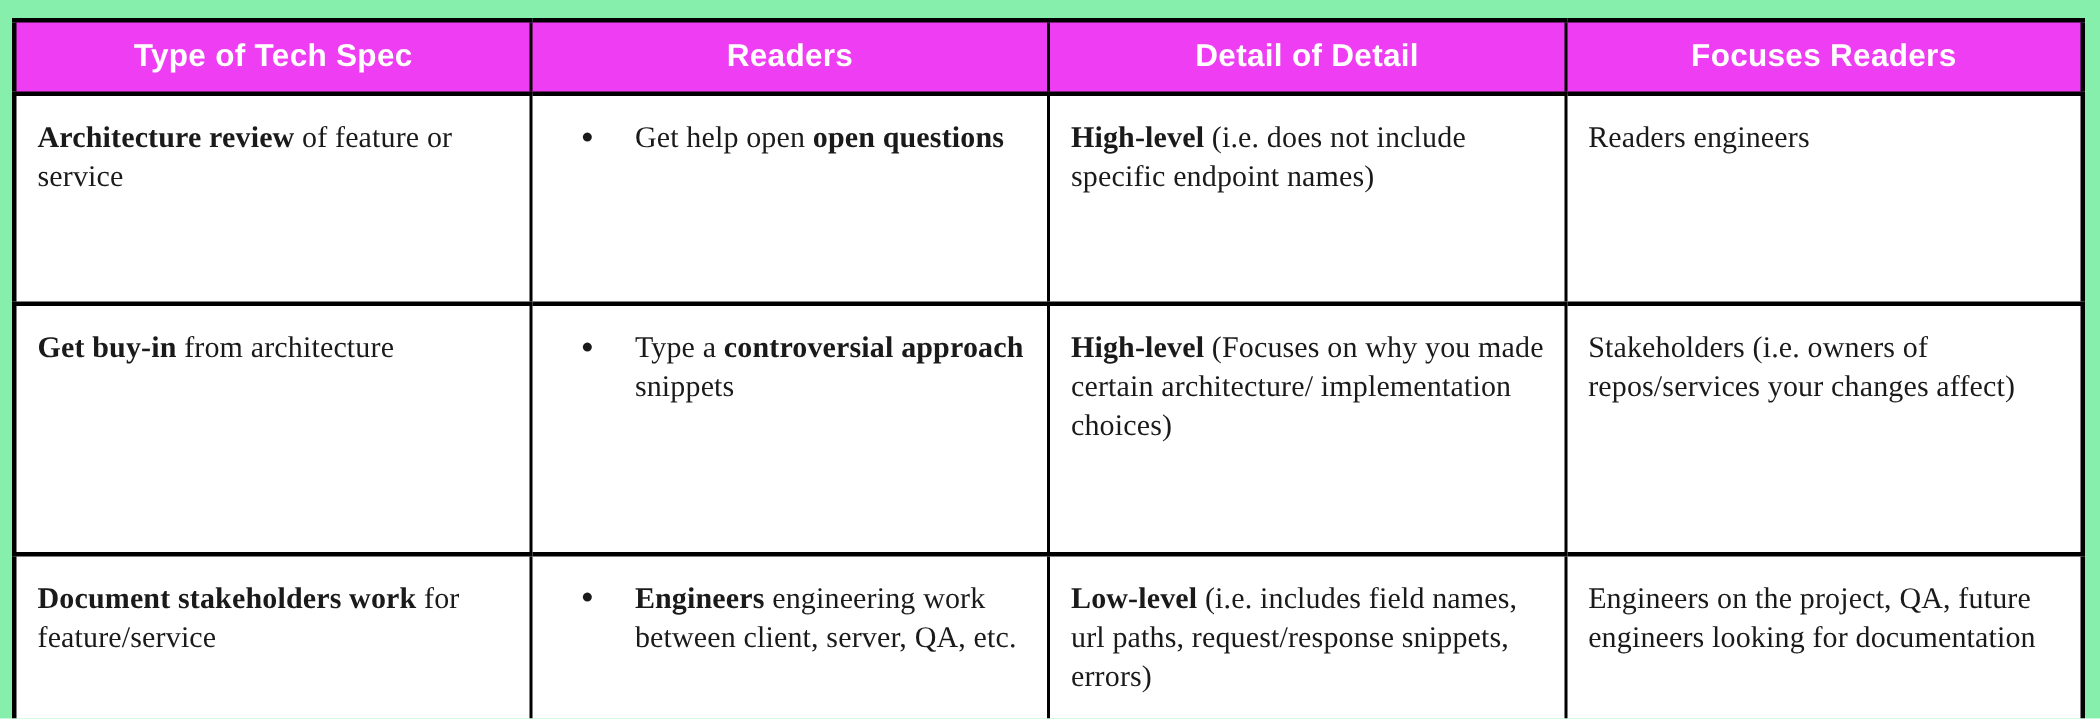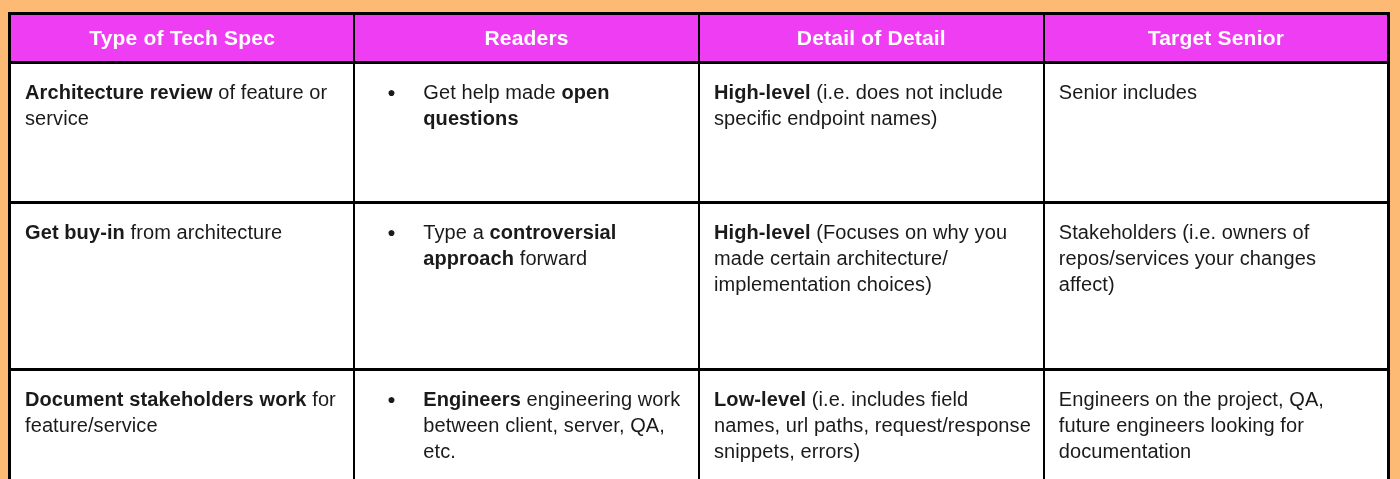--- a/index.html
+++ b/index.html
@@ -7,21 +7,21 @@
     padding: 0;
     width: 1400px;
     height: 479px;
     background: #ffffff;
     font-family: "Liberation Sans", "DejaVu Sans", sans-serif;
   }
   .page {
     position: relative;
     width: 1400px;
     height: 479px;
-    background: #fdba74;
+    background: #86efac;
     overflow: hidden;
   }
   table.spec-table {
     position: absolute;
     left: 8px;
     top: 12px;
     width: 1382px;
     border-collapse: collapse;
     table-layout: fixed;
     border: 3px solid var(--border-color, #000000);
@@ -47,20 +47,21 @@
     color: var(--body-text, #1a1a1a);
     font-size: 20px;
     line-height: 26px;
     letter-spacing: 0.1px;
     padding: 15px 10px 12px 14px;
     border-left: 2px solid var(--border-color, #000000);
     border-right: 2px solid var(--border-color, #000000);
     border-top: 3px solid var(--border-color, #000000);
     border-bottom: 3px solid var(--border-color, #000000);
     background: #ffffff;
+    font-family: Liberation Serif, serif;
   }
   tr.row-0 td { height: 110px; }
   tr.row-1 td { height: 137px; }
   tr.row-2 td { height: 141px; }
   .seg { }
   .seg.bold { font-weight: bold; }
   ul.bullets {
     margin: 0;
     padding: 0 0 0 18px;
     list-style: none;
@@ -86,39 +87,39 @@
       <col class="spec-col">
         <col class="spec-col">
         <col class="spec-col">
         <col class="spec-col">
     </colgroup>
     <thead>
       <tr>
         <th>Type of Tech Spec</th>
         <th>Readers</th>
         <th>Detail of Detail</th>
-        <th>Target Senior</th>
+        <th>Focuses Readers</th>
       </tr>
     </thead>
     <tbody id="table-body">
         <tr class="row-0">
           <td><span class="seg bold">Architecture review</span><span class="seg"> of feature or service</span></td>
           <td>
             <ul class="bullets">
-              <li class="bullet-item"><span class="bullet-marker">●</span><span class="seg">Get help made </span><span class="seg bold">open questions</span></li>
+              <li class="bullet-item"><span class="bullet-marker">●</span><span class="seg">Get help open </span><span class="seg bold">open questions</span></li>
             </ul>
           </td>
           <td><span class="seg bold">High-level</span><span class="seg"> (i.e. does not include specific endpoint names)</span></td>
-          <td><span class="seg">Senior includes</span></td>
+          <td><span class="seg">Readers engineers</span></td>
         </tr>
         <tr class="row-1">
           <td><span class="seg bold">Get buy-in</span><span class="seg"> from architecture</span></td>
           <td>
             <ul class="bullets">
-              <li class="bullet-item"><span class="bullet-marker">●</span><span class="seg">Type a </span><span class="seg bold">controversial approach</span><span class="seg"> forward</span></li>
+              <li class="bullet-item"><span class="bullet-marker">●</span><span class="seg">Type a </span><span class="seg bold">controversial approach</span><span class="seg"> snippets</span></li>
             </ul>
           </td>
           <td><span class="seg bold">High-level</span><span class="seg"> (Focuses on why you made certain architecture/ implementation choices)</span></td>
           <td><span class="seg">Stakeholders (i.e. owners of repos/services your changes affect)</span></td>
         </tr>
         <tr class="row-2">
           <td><span class="seg bold">Document stakeholders work</span><span class="seg"> for feature/service</span></td>
           <td>
             <ul class="bullets">
               <li class="bullet-item"><span class="bullet-marker">●</span><span class="seg bold">Engineers</span><span class="seg"> engineering work between client, server, QA, etc.</span></li>

